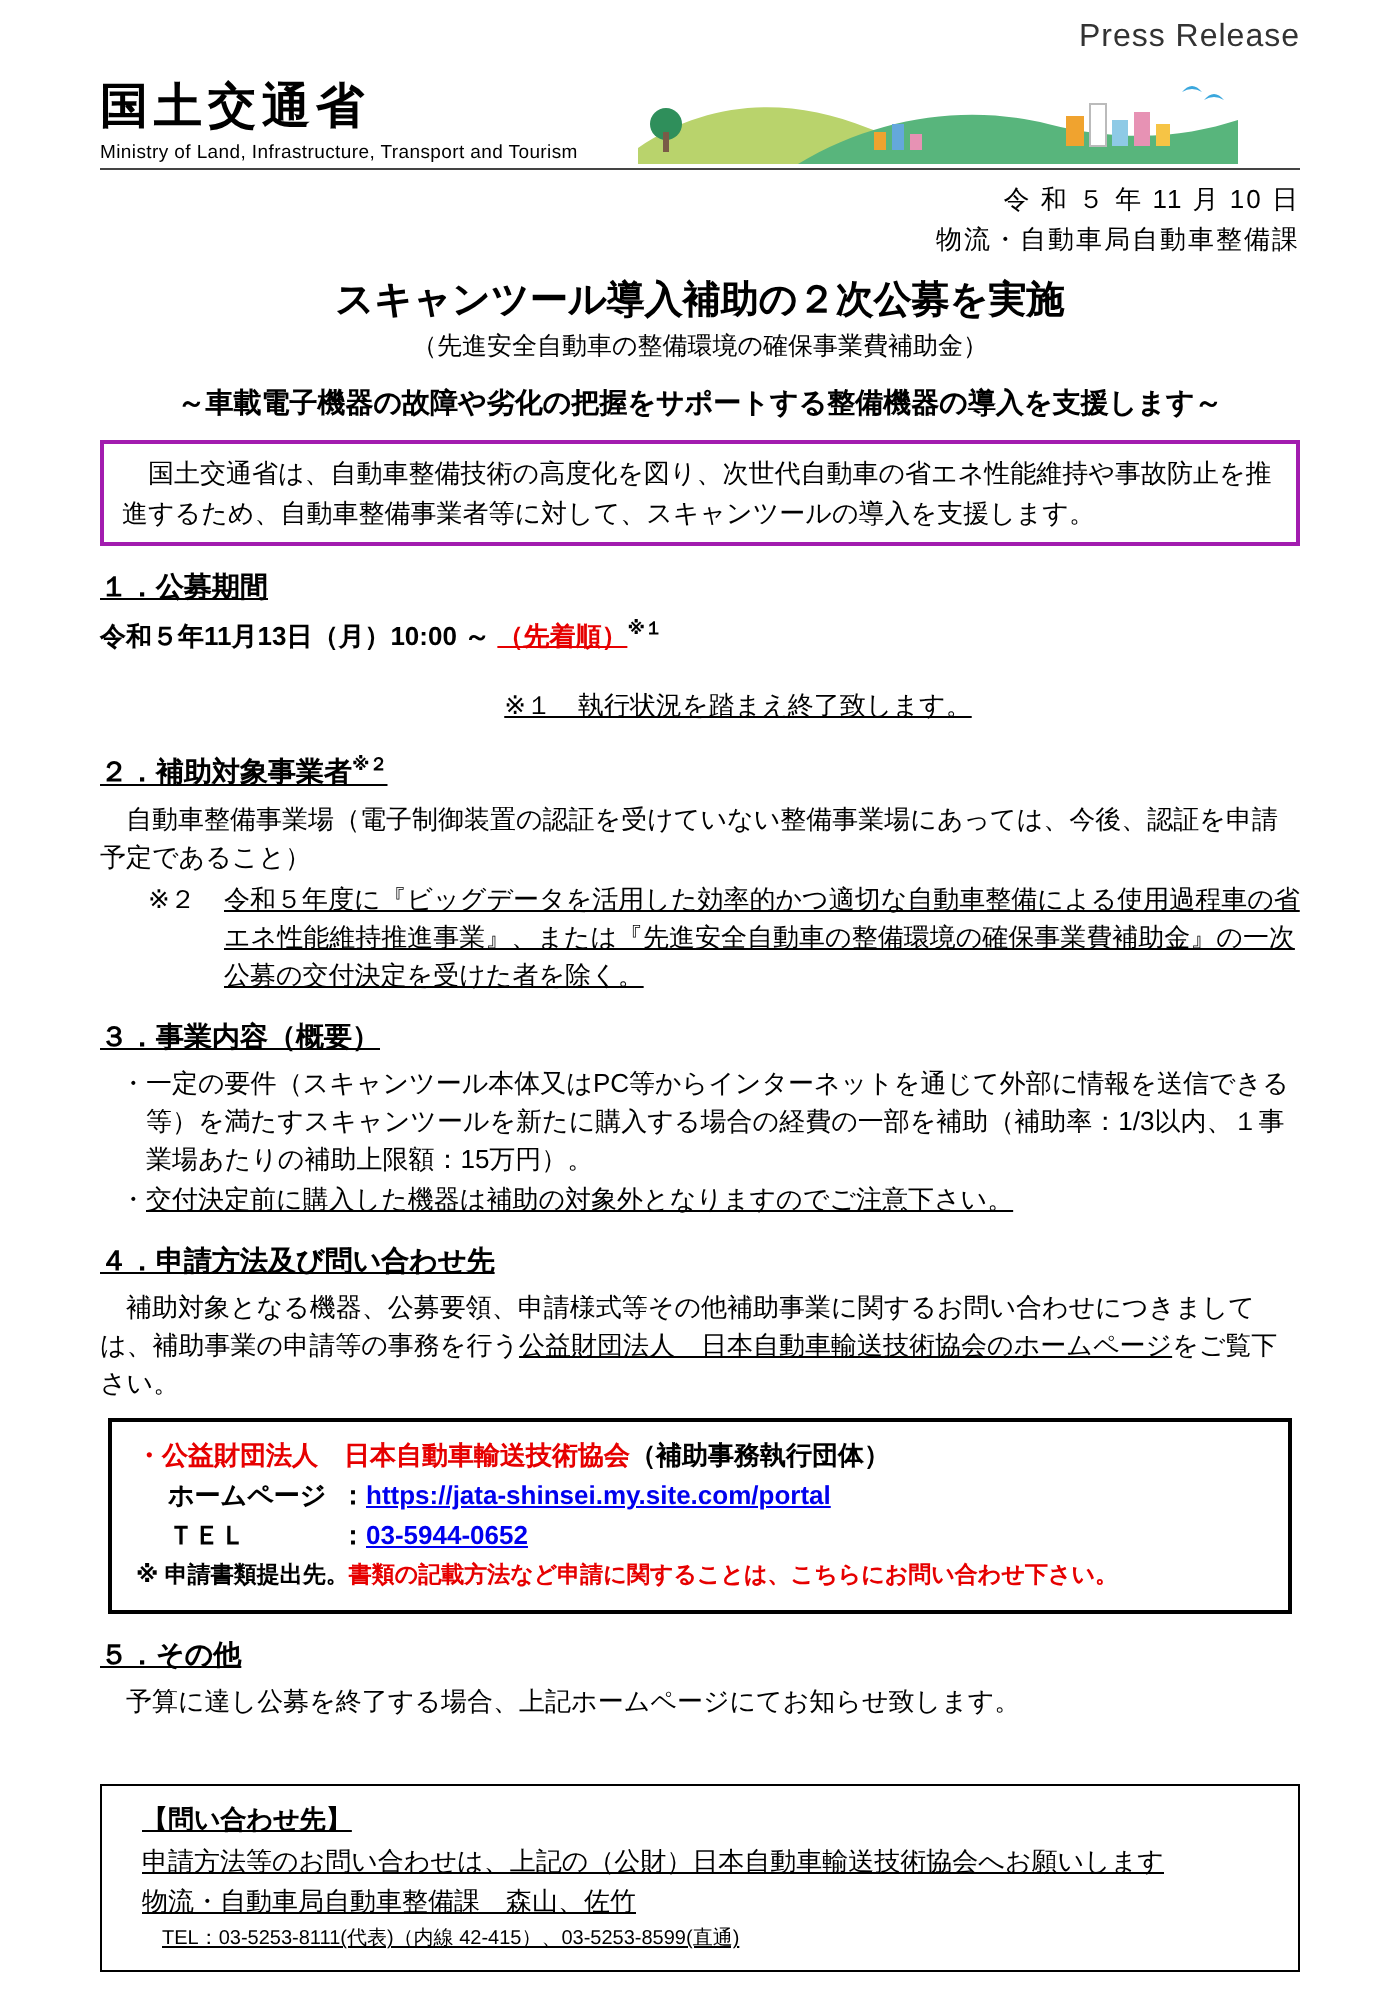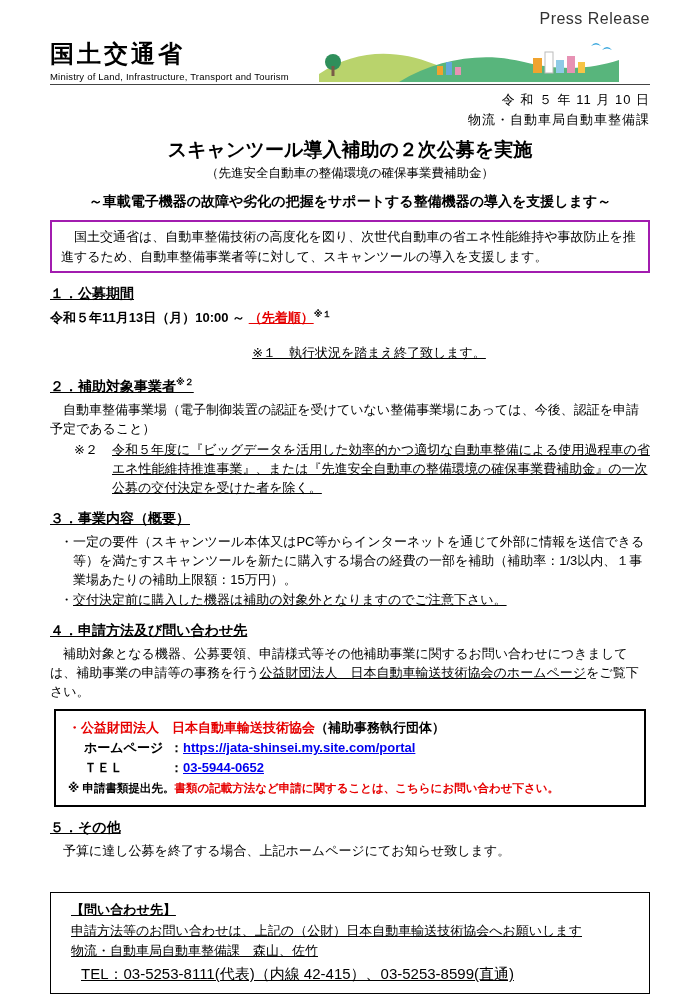--- a/index.html
+++ b/index.html
@@ -39,21 +39,21 @@
   .bullet{margin:0 0 2px 10px;padding-left:13px;text-indent:-13px;font-size:13px;line-height:1.45;}
   .period-line{font-weight:bold;}
   
   .info-box{border:2px solid #000;margin:7px 4px 0 4px;padding:7px 12px;font-size:13px;line-height:1.55;}
   .kv-line{margin-left:16px;}
   .kv-label{display:inline-block;min-width:86px;font-weight:bold;}
   .link-blue{color:#0000ee;font-weight:bold;text-decoration:underline;cursor:pointer;}
   .box-note{font-size:11.5px;margin-top:2px;font-weight:bold;}
   
   .contact-box{border:1.5px solid #000;margin-top:31px;padding:7px 20px;font-size:13px;line-height:1.6;text-decoration:underline;}
-  .contact-tel{font-size:15px;margin-left:10px;}
+  .contact-tel{font-size:10px;margin-left:10px;}
 </style>
 </head>
 <body>
 
 <div class="page">
 
   <header>
     <div class="press-release">Press Release</div>
 
     <div class="logo-row">

